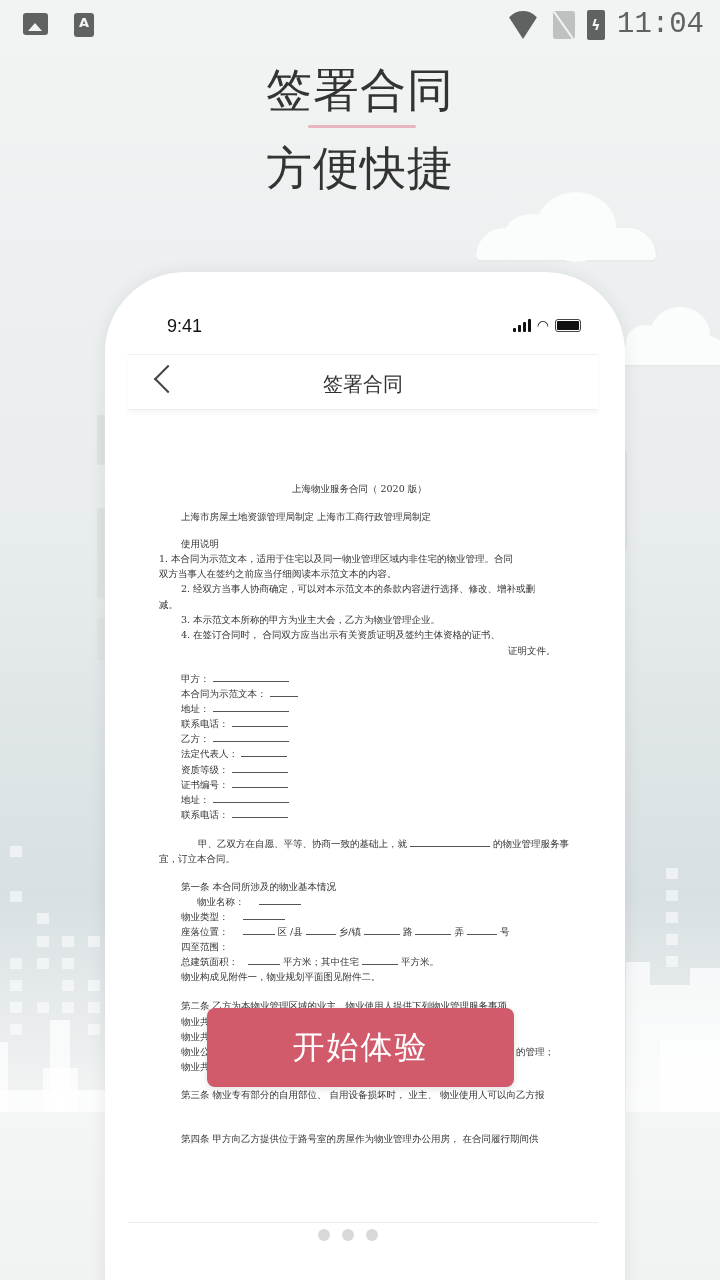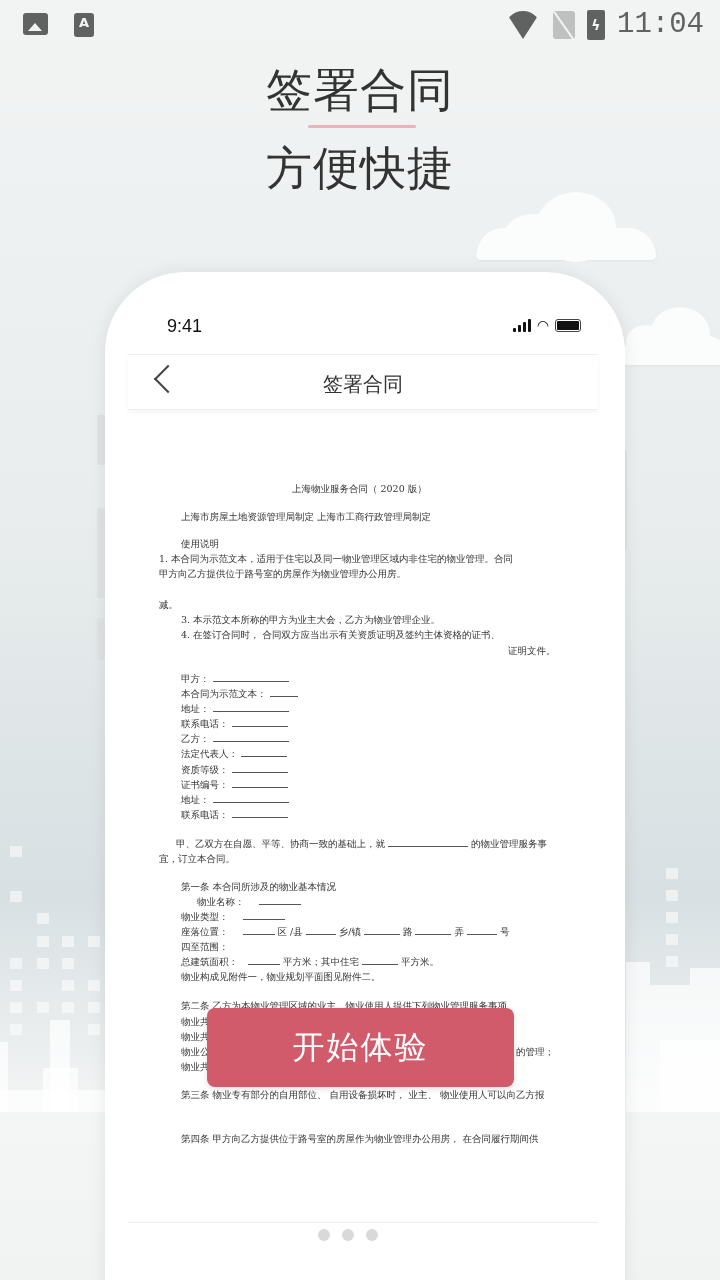--- a/index.html
+++ b/index.html
@@ -167,38 +167,39 @@
     <div class="back"></div>
     <div class="p-title">签署合同</div>
   </div>
 </div>
 
 <div class="doc">
   <div class="line" style="left:292px;top:483px">上海物业服务合同（ 2020 版）</div>
   <div class="line" style="left:181px;top:511px">上海市房屋土地资源管理局制定 上海市工商行政管理局制定</div>
   <div class="line" style="left:181px;top:538px">使用说明</div>
   <div class="line" style="left:159px;top:553px">1. 本合同为示范文本，适用于住宅以及同一物业管理区域内非住宅的物业管理。合同</div>
-  <div class="line" style="left:159px;top:568px">甲方向乙方提供位于路号室的房屋作为物业管理办公用房。</div>
+  <div class="line" style="left:159px;top:568px">双方当事人在签约之前应当仔细阅读本示范文本的内容。</div>
+  <div class="line" style="left:181px;top:583px">2. 经双方当事人协商确定，可以对本示范文本的条款内容进行选择、修改、增补或删</div>
   <div class="line" style="left:159px;top:599px">减。</div>
   <div class="line" style="left:181px;top:614px">3. 本示范文本所称的甲方为业主大会，乙方为物业管理企业。</div>
   <div class="line" style="left:181px;top:629px">4. 在签订合同时， 合同双方应当出示有关资质证明及签约主体资格的证书、</div>
   <div class="line" style="left:508px;top:645px">证明文件。</div>
 
   <div class="line" style="left:181px;top:673px"><span>甲方：</span><span class="blank" style="width:76px"></span></div>
   <div class="line" style="left:181px;top:688px"><span>本合同为示范文本：</span><span class="blank" style="width:28px"></span></div>
   <div class="line" style="left:181px;top:703px"><span>地址：</span><span class="blank" style="width:76px"></span></div>
   <div class="line" style="left:181px;top:718px"><span>联系电话：</span><span class="blank" style="width:56px"></span></div>
   <div class="line" style="left:181px;top:733px"><span>乙方：</span><span class="blank" style="width:76px"></span></div>
   <div class="line" style="left:181px;top:748px"><span>法定代表人：</span><span class="blank" style="width:46px"></span></div>
   <div class="line" style="left:181px;top:764px"><span>资质等级：</span><span class="blank" style="width:56px"></span></div>
   <div class="line" style="left:181px;top:779px"><span>证书编号：</span><span class="blank" style="width:56px"></span></div>
   <div class="line" style="left:181px;top:794px"><span>地址：</span><span class="blank" style="width:76px"></span></div>
   <div class="line" style="left:181px;top:809px"><span>联系电话：</span><span class="blank" style="width:56px"></span></div>
 
-  <div class="line" style="left:176px;top:838px"><span>甲、乙双方在自愿、平等、协商一致的基础上，就</span><span class="blank" style="width:80px"></span><span>的物业管理服务事</span></div>
+  <div class="line" style="left:198px;top:838px"><span>甲、乙双方在自愿、平等、协商一致的基础上，就</span><span class="blank" style="width:80px"></span><span>的物业管理服务事</span></div>
   <div class="line" style="left:159px;top:853px">宜，订立本合同。</div>
 
   <div class="line" style="left:181px;top:881px">第一条 本合同所涉及的物业基本情况</div>
   <div class="line" style="left:197px;top:896px"><span>物业名称：</span><span class="blank" style="width:42px;margin-left:14px"></span></div>
   <div class="line" style="left:181px;top:911px"><span>物业类型：</span><span class="blank" style="width:42px;margin-left:14px"></span></div>
   <div class="line" style="left:181px;top:926px"><span>座落位置：</span><span class="blank" style="width:32px;margin-left:14px"></span><span>区 /县</span><span class="blank" style="width:30px"></span><span>乡/镇</span><span class="blank" style="width:36px"></span><span>路</span><span class="blank" style="width:36px"></span><span>弄</span><span class="blank" style="width:30px"></span><span>号</span></div>
   <div class="line" style="left:181px;top:941px">四至范围：</div>
   <div class="line" style="left:181px;top:956px"><span>总建筑面积：</span><span class="blank" style="width:32px;margin-left:10px"></span><span>平方米；其中住宅</span><span class="blank" style="width:36px"></span><span>平方米。</span></div>
   <div class="line" style="left:181px;top:971px">物业构成见附件一，物业规划平面图见附件二。</div>
 

